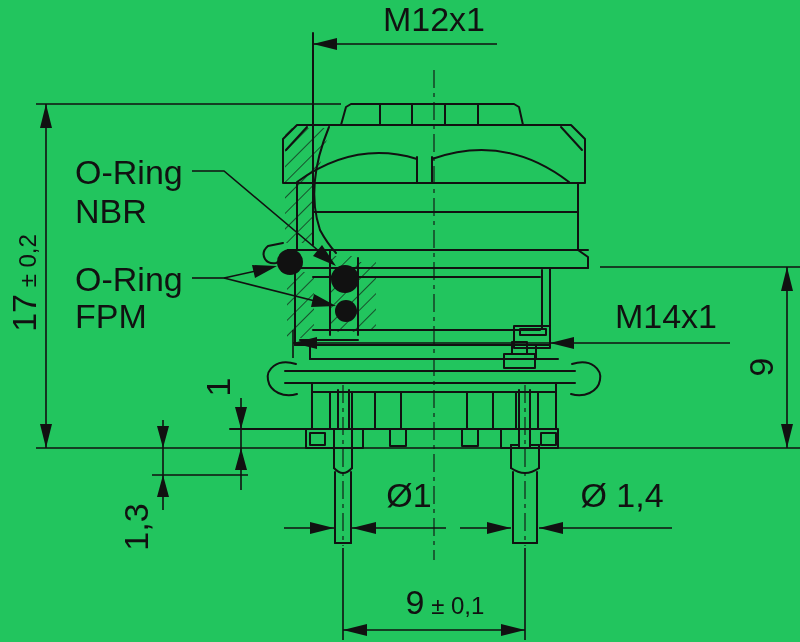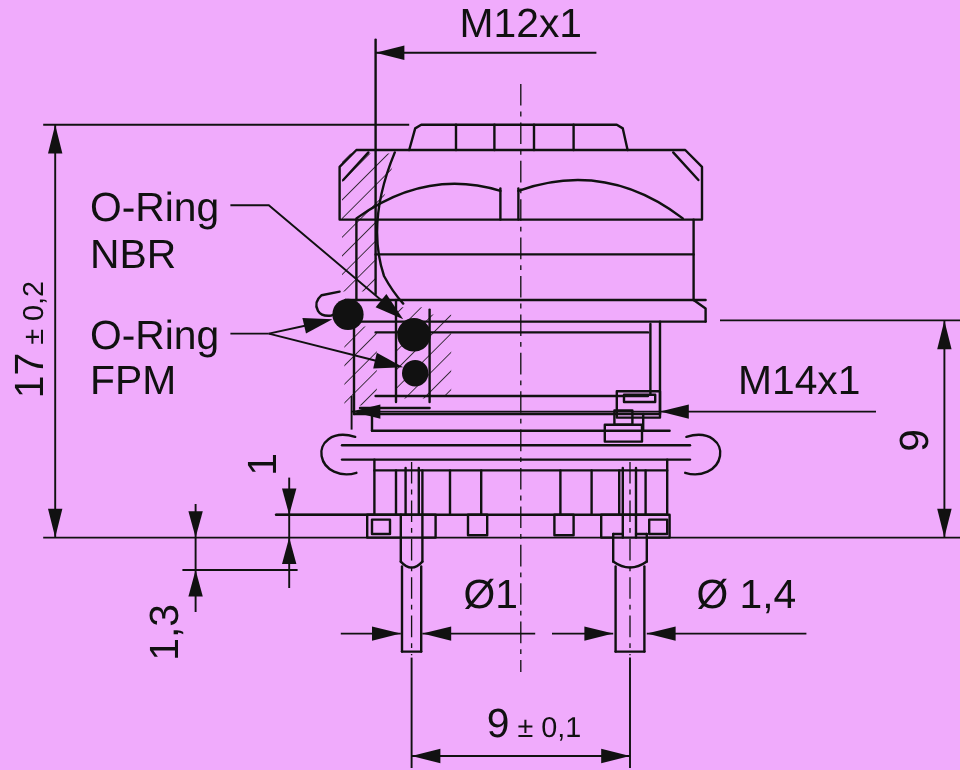--- a/index.html
+++ b/index.html
@@ -1,16 +1,16 @@
 <!DOCTYPE html>
 <html><head>
 <meta charset="utf-8">
 <style>
   html,body{margin:0;padding:0;background:#fff;}
-  .canvas{width:800px;height:642px;background:#f0abfc;position:relative;overflow:hidden;}
+  .canvas{width:800px;height:642px;background:#22c55e;position:relative;overflow:hidden;}
   svg{display:block;}
   text{font-family:"Liberation Sans","DejaVu Sans",sans-serif;fill:#111;}
   .lbl{font-size:34px;}
   .tol{font-size:24px;}
   .body-stroke{stroke:#111;stroke-width:2;fill:none;stroke-linecap:round;stroke-linejoin:round;}
   .dim-stroke{stroke:#111;stroke-width:1.6;fill:none;}
   .cl{stroke:#111;stroke-width:1.1;fill:none;stroke-dasharray:18 5 4 5;}
   .arrow{fill:#111;stroke:none;}
   .oring{fill:#111;stroke:none;}
 </style>

